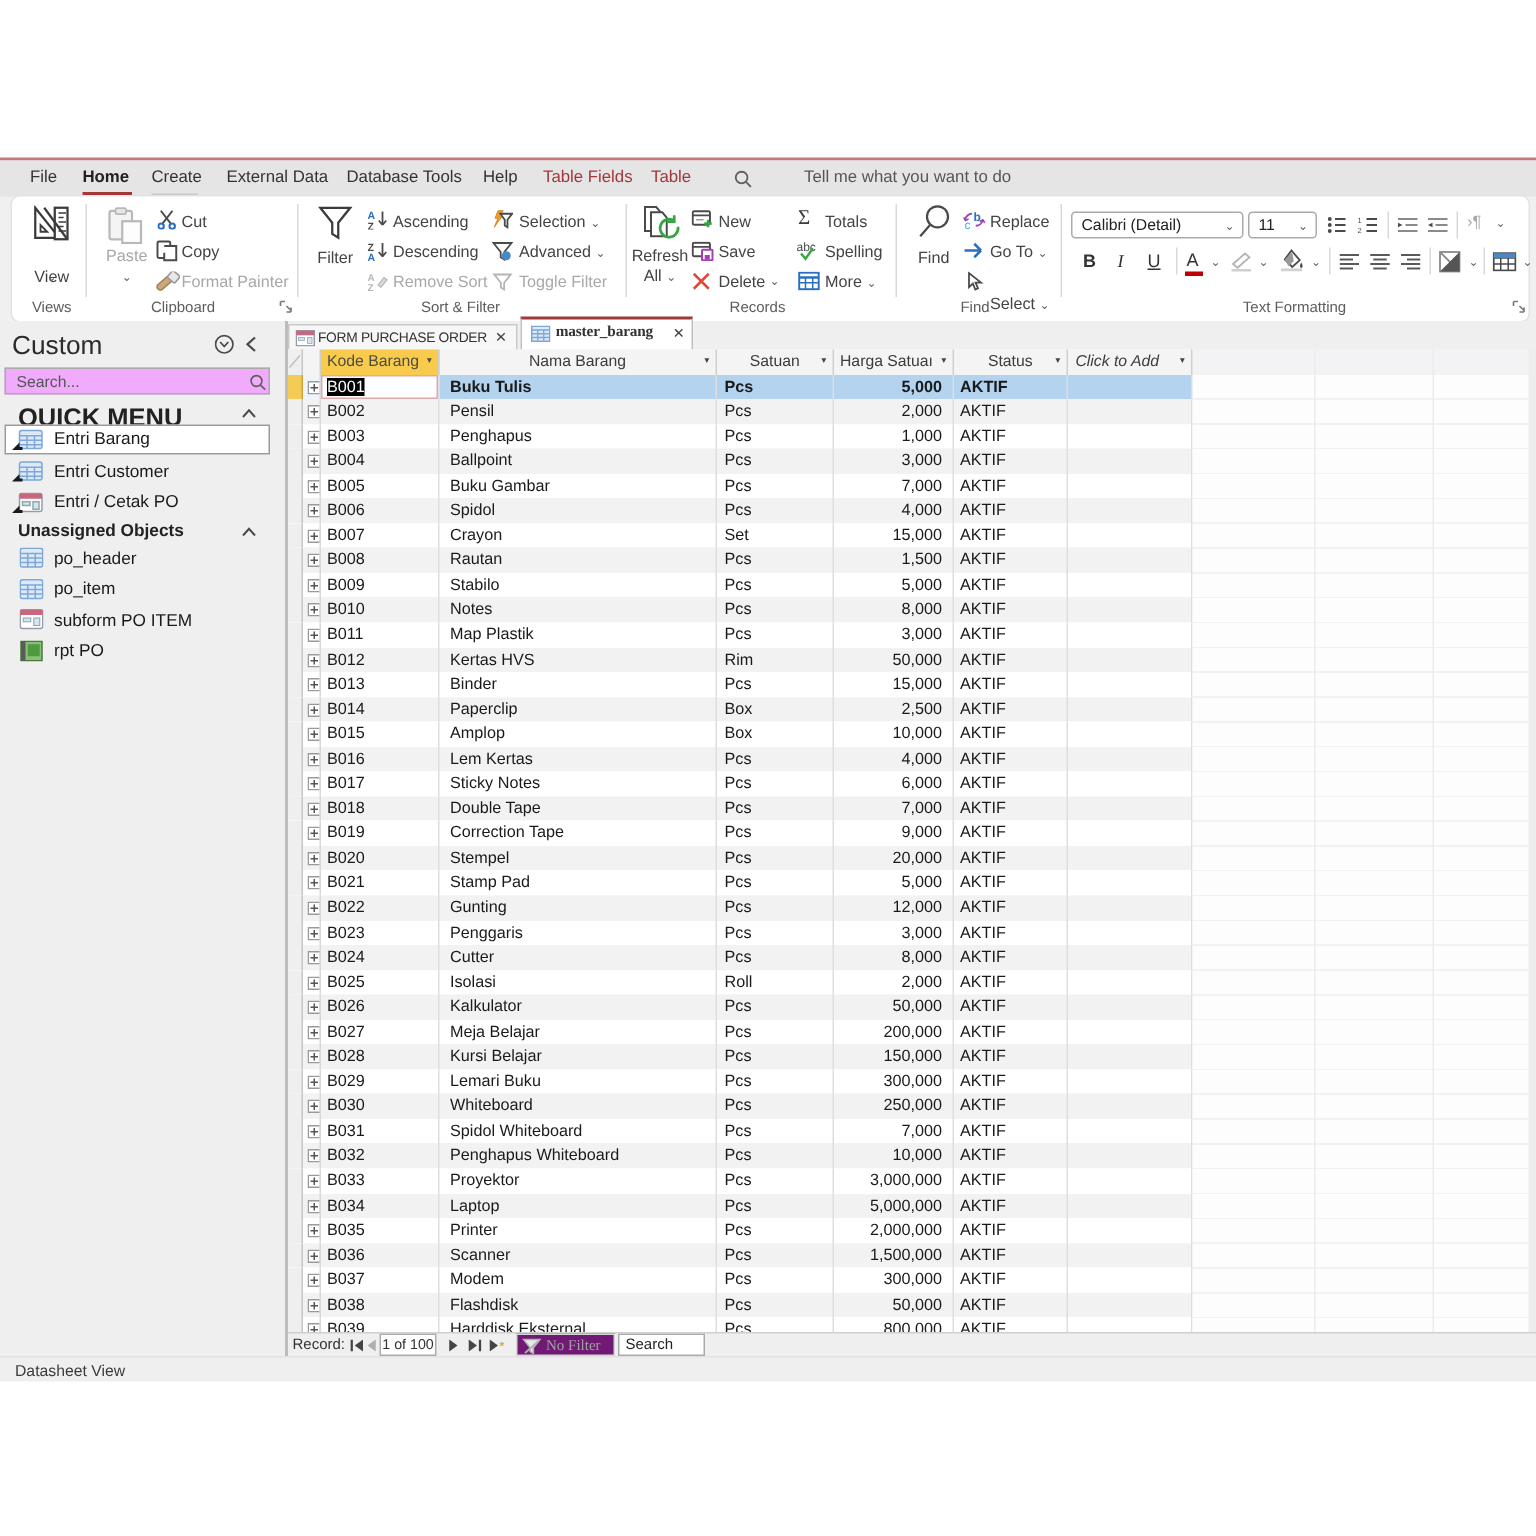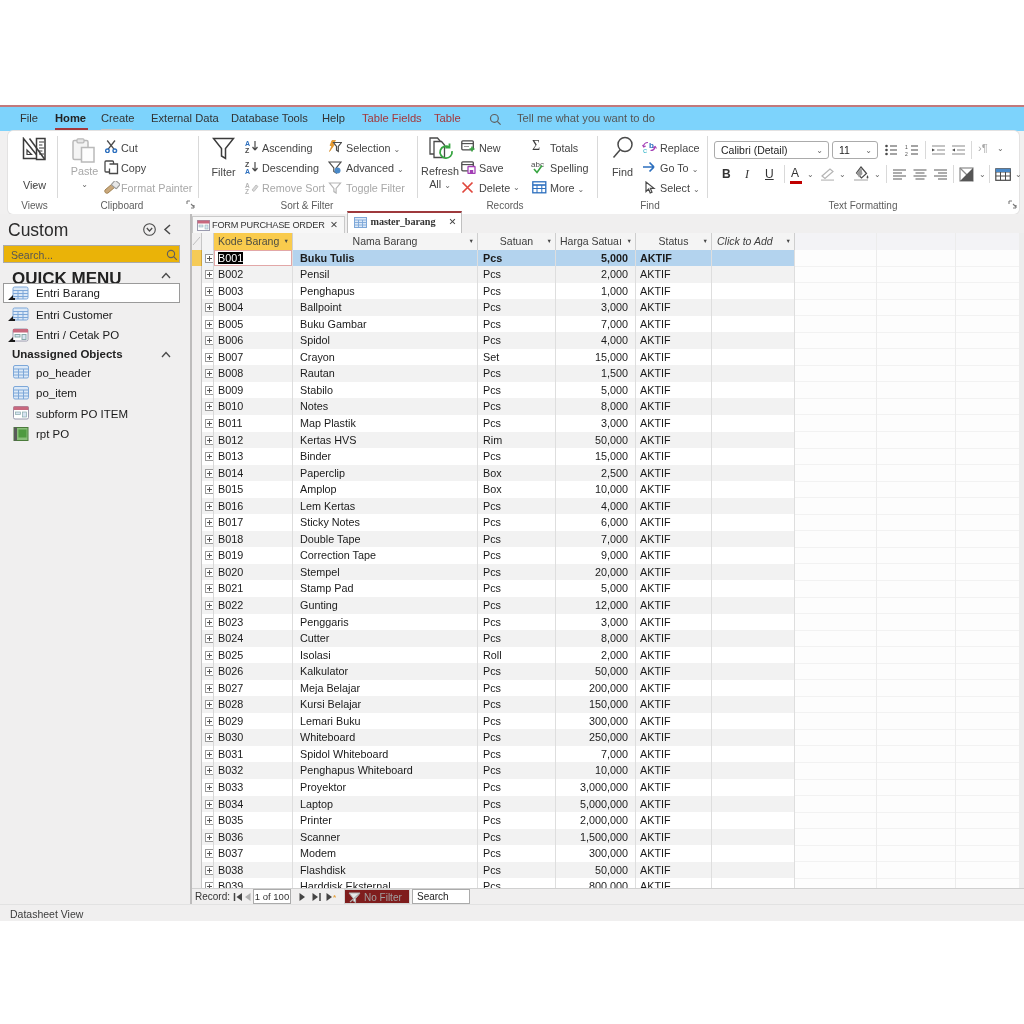--- a/index.html
+++ b/index.html
@@ -1,20 +1,20 @@
 <!DOCTYPE html>
 <html><head><meta charset="utf-8">
 <style>
 *{margin:0;padding:0;box-sizing:border-box;}
 html,body{width:1024px;height:1024px;background:#fff;font-family:"Liberation Sans",sans-serif;}
 #stage{position:absolute;left:0;top:0;width:1024px;height:1024px;background:#fff;overflow:hidden;}
 .abs{position:absolute;}
 
 #topline{left:0;top:104.5px;width:1024px;height:2px;background:#c2797c;}
-#menubar{left:0;top:106.5px;width:1024px;height:41px;background:#7dd3fc;font-size:11.2px;color:#333;}
+#menubar{left:0;top:106.5px;width:1024px;height:41px;background:#e5e5e5;font-size:11.2px;color:#333;}
 .mitem{position:absolute;top:5.5px;white-space:nowrap;}
 .mred{color:#a4373a;}
 #homeund{left:55px;top:21px;width:33px;height:2.5px;background:#a4373a;position:absolute;}
 #creund{left:101px;top:22px;width:31px;height:1.5px;background:#c9c9c9;position:absolute;}
 #ribbonbg{left:0;top:131px;width:1024px;height:82.5px;background:#f1f0f0;}
 #ribbon{left:8px;top:131px;width:1011px;height:82.5px;background:#fff;border-radius:5px;box-shadow:0 0 0 1px #e3e2e2;}
 .glabel{position:absolute;top:68.5px;font-size:10px;color:#5d5d5d;text-align:center;white-space:nowrap;}
 .gdiv{position:absolute;top:5px;width:1px;height:62px;background:#d9d9d9;}
 .rtxt{position:absolute;font-size:10.8px;color:#444;white-space:nowrap;}
 .rgray{color:#a8a8a8;}
@@ -55,21 +55,21 @@
     <span class="mitem" style="left:101px;">Create</span>
     <span class="mitem" style="left:151px;">External Data</span>
     <span class="mitem" style="left:231px;">Database Tools</span>
     <span class="mitem" style="left:322px;">Help</span>
     <span class="mitem mred" style="left:362px;">Table Fields</span>
     <span class="mitem mred" style="left:434px;">Table</span>
     <svg class="abs" style="left:489px;top:6px;" width="13" height="13" viewBox="0 0 13 13">
         <circle cx="5.4" cy="5.4" r="3.9" fill="none" stroke="#5f5e5e" stroke-width="1.2"></circle>
         <line x1="8.3" y1="8.3" x2="11.6" y2="11.6" stroke="#5f5e5e" stroke-width="1.2"></line>
       </svg>
-    <span class="mitem" style="left:517px;color:#565656;">Tell me what you want to do</span>
+    <span class="mitem" style="left:536px;color:#565656;">Tell me what you want to do</span>
     <div id="homeund"></div>
       <div id="creund"></div>
   </div>
   <div id="ribbonbg" class="abs"></div>
   <div id="ribbon" class="abs">
 
     <svg class="abs" style="left:14px;top:6px;" width="25" height="26" viewBox="0 0 25 26">
         <path d="M1.5 1.5 V21.5 L17.5 21.5 Z" fill="#fff" stroke="#3b3b3b" stroke-width="1.5"></path>
         <path d="M5 13 v4.5 h4.5 Z" fill="none" stroke="#3b3b3b" stroke-width="1.2"></path>
         <rect x="14.5" y="1.5" width="8.5" height="21" fill="#fff" stroke="#3b3b3b" stroke-width="1.5"></rect>
@@ -207,21 +207,21 @@
         <path d="M14.5 8.5 l-1.3-2 -2 1.2" fill="none" stroke="#a33fb5" stroke-width="1.1"></path>
       </svg>
     <div class="rtxt" style="left:652px;top:10.5px;">Replace</div>
     <svg class="abs" style="left:634px;top:30px;" width="15" height="12" viewBox="0 0 15 12">
         <path d="M1 6 h11 M12 6 l-4.5-4.5 M12 6 l-4.5 4.5" fill="none" stroke="#2c6fbe" stroke-width="1.7"></path>
       </svg>
     <div class="rtxt" style="left:652px;top:31px;">Go To <span class="chev">⌄</span></div>
     <svg class="abs" style="left:636px;top:50px;" width="12" height="13" viewBox="0 0 12 13">
         <path d="M2 1 v9.5 l2.6-2.5 1.6 4 1.8-0.8 -1.6-3.8 h3.6 z" fill="#fff" stroke="#4a4a4a" stroke-width="1.2"></path>
       </svg>
-    <div class="rtxt" style="left:652px;top:51px;text-align:center;">Select <span class="chev">⌄</span></div>
+    <div class="rtxt" style="left:652px;top:66px;text-align:center;">Select <span class="chev">⌄</span></div>
     <div class="glabel" style="left:617px;width:50px;">Find</div>
     <div class="gdiv" style="left:699px;"></div>
 
     <div class="abs" style="left:706px;top:10px;width:115px;height:18px;background:#fff;border:1px solid #ababab;border-radius:3px;font-size:10.5px;color:#222;line-height:16px;padding-left:6px;">Calibri (Detail)<span class="chev" style="position:absolute;right:5px;top:1px;">⌄</span></div>
     <div class="abs" style="left:824px;top:10px;width:46px;height:18px;background:#fff;border:1px solid #ababab;border-radius:3px;font-size:10.5px;color:#222;line-height:16px;padding-left:6px;">11<span class="chev" style="position:absolute;right:5px;top:1px;">⌄</span></div>
     <svg class="abs" style="left:877px;top:13px;" width="13" height="12" viewBox="0 0 13 12">
         <circle cx="1.5" cy="2" r="1.3" fill="#4a4a4a"></circle>
         <circle cx="1.5" cy="6" r="1.3" fill="#4a4a4a"></circle>
         <circle cx="1.5" cy="10" r="1.3" fill="#4a4a4a"></circle>
         <path d="M5 2 h7 M5 6 h7 M5 10 h7" stroke="#4a4a4a" stroke-width="1.2"></path>
@@ -294,21 +294,21 @@
   </div>
   <div id="navpane" class="abs">
     <div class="abs" style="left:8px;top:6px;font-size:17.5px;color:#2b2b2b;">Custom</div>
     <svg class="abs" style="left:143px;top:9px;" width="13" height="13" viewBox="0 0 13 13">
         <circle cx="6.5" cy="6.5" r="5.8" fill="none" stroke="#4a4a4a" stroke-width="1.1"></circle>
         <path d="M3.8 5 l2.7 3 2.7-3" fill="none" stroke="#4a4a4a" stroke-width="1.2"></path>
       </svg>
     <svg class="abs" style="left:163px;top:10px;" width="9" height="11" viewBox="0 0 9 11">
         <path d="M7 1 L2 5.5 L7 10" fill="none" stroke="#4a4a4a" stroke-width="1.5"></path>
       </svg>
-    <div class="abs" style="left:3px;top:31px;width:177px;height:18px;background:#eab308;border:1px solid #aaa;">
+    <div class="abs" style="left:3px;top:31px;width:177px;height:18px;background:#f0abfc;border:1px solid #aaa;">
       <span class="abs" style="left:7px;top:3px;font-size:10.5px;color:#555;">Search...</span>
       <svg class="abs" style="left:162px;top:3px;" width="12" height="12" viewBox="0 0 12 12">
           <circle cx="5" cy="5" r="3.6" fill="none" stroke="#5f5e5e" stroke-width="1.1"></circle>
           <line x1="7.7" y1="7.7" x2="10.8" y2="10.8" stroke="#5f5e5e" stroke-width="1.1"></line>
         </svg>
     </div>
     <div class="abs" style="left:12px;top:55px;font-size:17px;font-weight:bold;color:#222;">QUICK MENU</div>
     <svg class="abs" style="left:161px;top:58px;" width="10" height="7" viewBox="0 0 10 7">
         <path d="M1 6 L5 1.5 L9 6" fill="none" stroke="#4a4a4a" stroke-width="1.3"></path>
       </svg>
@@ -1003,21 +1003,21 @@
         <path d="M0.5 0 L6 4 L0.5 8z" fill="#444"></path>
       </svg>
     <svg class="abs" style="left:120px;top:4px;" width="10" height="8" viewBox="0 0 10 8">
         <path d="M0.5 0 L6 4 L0.5 8z" fill="#444"></path>
         <path d="M8 0 v8" stroke="#444" stroke-width="1.5"></path>
       </svg>
     <svg class="abs" style="left:134px;top:4px;" width="13" height="8" viewBox="0 0 13 8">
         <path d="M0.5 0 L6 4 L0.5 8z" fill="#444"></path>
         <text x="7" y="7" font-size="8" fill="#e8a33d" font-weight="bold" font-family="Liberation Sans">*</text>
       </svg>
-    <div class="abs" style="left:152px;top:0;width:66px;height:15px;background:#7f1d1d;border:1px solid #d5d5d5;">
+    <div class="abs" style="left:152px;top:0;width:66px;height:15px;background:#701a75;border:1px solid #d5d5d5;font-family:Liberation Serif, serif;">
       <svg class="abs" style="left:3px;top:2px;" width="13" height="11" viewBox="0 0 13 11">
           <path d="M1 1 h11 l-4.4 5.5 v4 l-2.2 -1.4 v-2.6 Z" fill="#e8e8e8" stroke="#b0b0b0" stroke-width="1"></path>
           <path d="M2 10 L11 2" stroke="#b0b0b0" stroke-width="1.2"></path>
         </svg>
       <span class="abs" style="left:19px;top:1.5px;color:#a0a0a0;font-size:10px;">No Filter</span>
     </div>
     <div class="abs" style="left:220px;top:0;width:58px;height:14.5px;background:#fff;border:1px solid #ababab;">
         <span class="abs" style="left:4px;top:1px;color:#222;font-size:10px;">Search</span>
       </div>
   </div>

